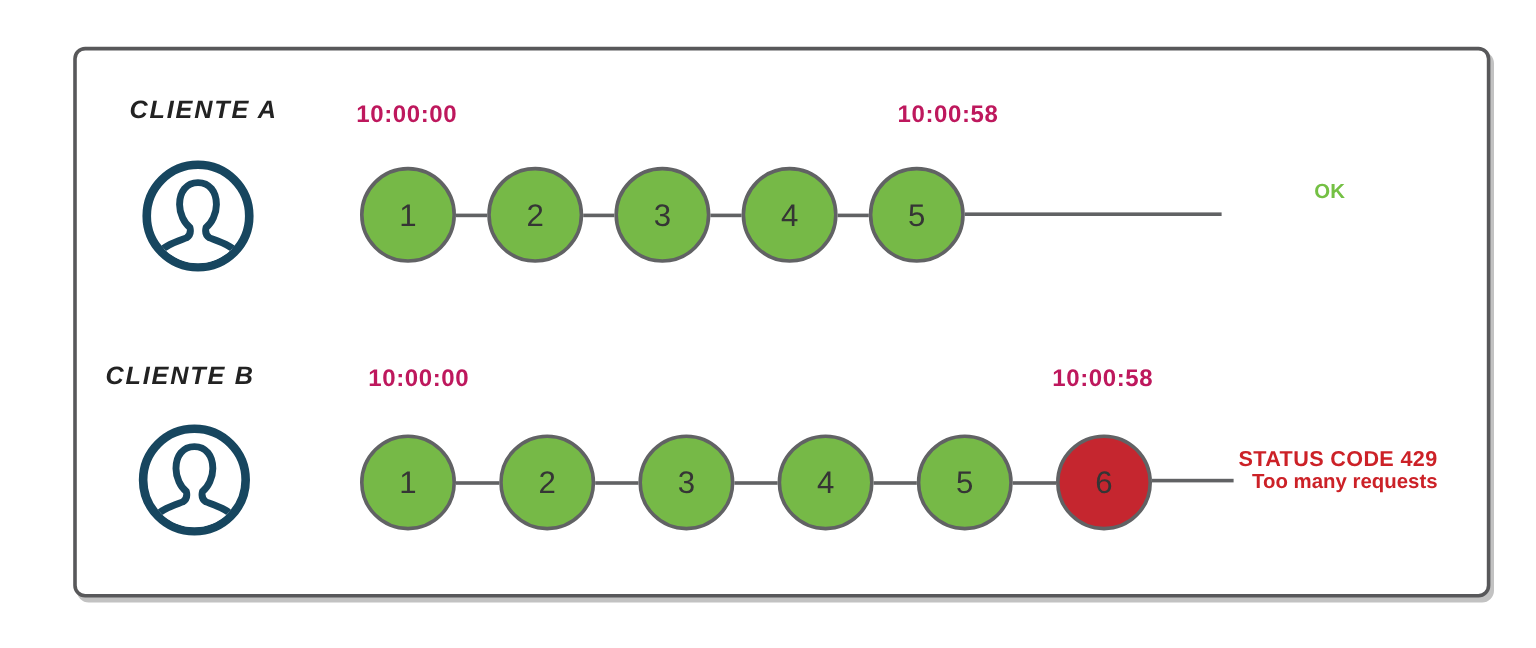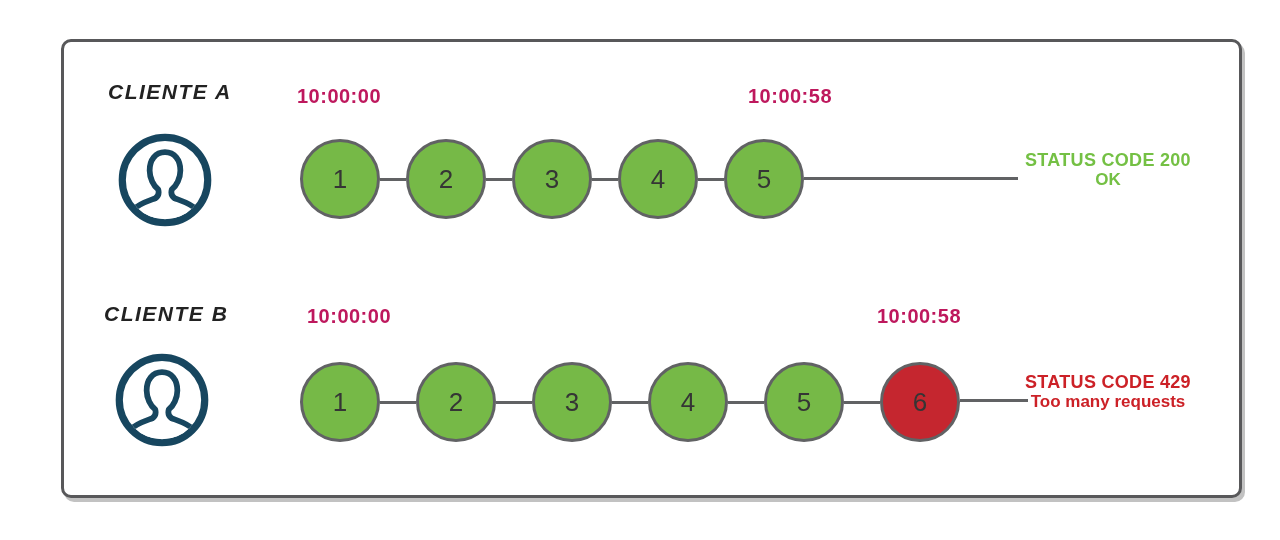--- a/index.html
+++ b/index.html
@@ -10,21 +10,21 @@
   .frame {
     position:absolute; left:61px; top:39px; width:1181px; height:459px;
     border:3px solid #58585a; border-radius:10px; box-sizing:border-box;
     box-shadow:3px 4px 0 #c2c2c2; background:#ffffff;
   }
   .client-label {
     position:absolute; font-size:21px; font-weight:bold; font-style:italic;
     letter-spacing:1.5px; color:#222222; white-space:nowrap;
   }
   .label-a { left:108px; top:80px; }
-  .label-b { left:104px; top:302px; }
+  .label-b { left:88px; top:302px; }
 
   .timestamp {
     position:absolute; width:220px; text-align:center;
     font-size:20px; font-weight:bold; color:#be185d; letter-spacing:0.5px;
   }
   .ts-a-start { left:229px; top:85px; }
   .ts-a-end   { left:680px; top:85px; }
   .ts-b-start { left:239px; top:305px; }
   .ts-b-end   { left:809px; top:305px; }
 
@@ -48,21 +48,21 @@
   .connector { height:3px; background:#616264; flex:none; }
   .timeline-a .connector { width:26px; }
   .timeline-b .connector { width:36px; }
 
   .trail { position:absolute; height:3px; background:#616264; }
   .trail-a { left:804px; top:177px; width:214px; }
   .trail-b { left:960px; top:399px; width:68px; }
 
   .status { position:absolute; width:180px; text-align:center; font-weight:bold; line-height:20px; }
   .status-a { left:1018px; top:150px; color:#74c044; }
-  .status-b { left:1018px; top:372px; color:#cc2127; }
+  .status-b { left:1018px; top:372px; color:#cc2127;text-align:right; }
   .status-code { font-size:18px; letter-spacing:0.3px; white-space:nowrap; }
   .status-message { font-size:17px; }
   .status-b .status-message { }
 </style>
 </head>
 <body>
 
 <div class="canvas">
   <div class="frame"></div>
 
@@ -92,21 +92,20 @@
         <div class="request-circle success">3</div>
         <div class="connector"></div>
         <div class="request-circle success">4</div>
         <div class="connector"></div>
         <div class="request-circle success">5</div>
       </div>
 
     <div class="trail trail-a"></div>
 
     <div class="status status-a">
-      <div class="status-code">STATUS CODE 200</div>
       <div class="status-message">OK</div>
     </div>
   </section>
 
   <section>
     <div class="client-label label-b">CLIENTE B</div>
 
     <svg class="avatar avatar-b" viewBox="0 0 100 100">
       <defs>
           <clipPath id="clip-b">

